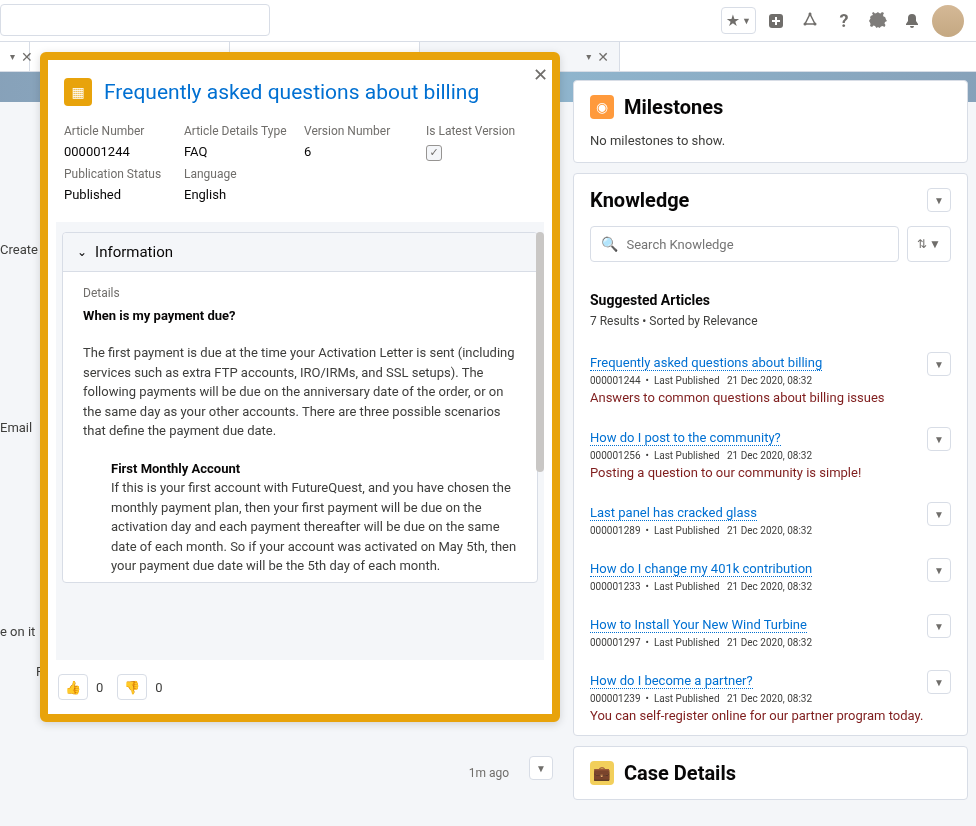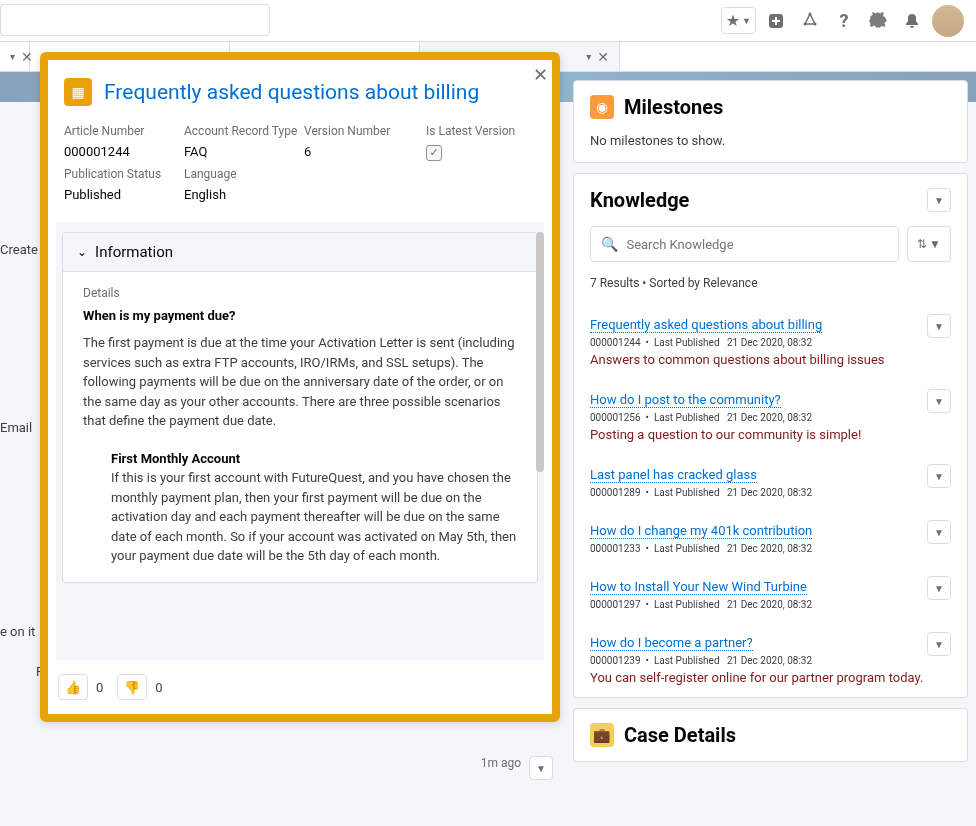--- a/index.html
+++ b/index.html
@@ -46,42 +46,42 @@
     .article-item { padding: 10px 16px 12px; position: relative; }
     .article-link { color: #0070d2; font-size: 13px; text-decoration: none; border-bottom: 1px dotted #0070d2; display:inline-block; }
     .article-meta { font-size: 10px; color: #3e3e3c; margin-top: 4px; }
     .article-snip { font-size: 13px; color: #7f1d1d; margin-top: 4px; }
     .article-dd { position: absolute; right: 16px; top: 10px; }
     
     
     .left-bg { position: absolute; left: 0; top: 0; width: 40px; color: #3e3e3c; font-size: 13px; }
     .left-frag { position:absolute; white-space: nowrap; }
     
-    .timestamp-row { position: absolute; right: 12px; bottom: 46px; display:flex; align-items:flex-start; gap:8px; font-size:12px; color:#706e6b; }
+    .timestamp-row { position: absolute; right: 12px; bottom: 46px; display:flex; align-items:flex-end; gap:20px; font-size:12px; color:#706e6b; }
     
     
     .modal { position: absolute; left: 40px; top: -20px; width: 520px; height: 670px; background: #fff; border: 8px solid #e8a30b; border-radius: 6px; box-shadow: 0 2px 8px rgba(0,0,0,0.15); z-index: 100; display: flex; flex-direction: column; }
     .modal-close { position: absolute; right: 4px; top: 4px; font-size: 18px; color: #706e6b; cursor: pointer; }
     .modal-hd { padding: 18px 16px 0; }
     .modal-title-row { display: flex; align-items: center; gap: 12px; margin-bottom: 18px; }
     .modal-icon { width: 28px; height: 28px; background: #e8a30b; border-radius: 4px; display:flex; align-items:center; justify-content:center; color:#fff; font-size:14px; }
     .modal-title { color: #0070d2; font-size: 21px; font-weight: 400; }
     
     .meta-grid { display: grid; grid-template-columns: 118px 118px 120px 1fr; gap: 6px 2px; font-size: 13px; padding-bottom: 12px; }
     .meta-label { color: #706e6b; font-size: 12px; }
     .meta-value { color: #080707; font-size: 13px; }
     .check { display:inline-flex; width:16px; height:16px; border:1px solid #969492; border-radius:3px; align-items:center; justify-content:center; font-size:11px; color:#706e6b; background:#f4f6f9;}
     
     .modal-body-wrap { margin: 8px 8px 0; flex:1; overflow:hidden; background:#f4f6f9; padding-top:0; position:relative; }
     .info-card { background:#fff; border:1px solid #d8dde6; border-radius:4px; margin: 10px 6px 10px 6px; }
     .info-hd { background:#f4f6f9; padding:10px 14px; display:flex; align-items:center; gap:8px; font-size:15px; color:#080707; border-bottom:1px solid #d8dde6; border-radius:4px 4px 0 0;}
     .info-body { padding: 12px 20px; height: 310px; overflow-y:auto; font-size:13px; color:#3e3e3c; line-height:1.5; }
     .info-scrollbar { position:absolute; right:0; top:10px; width:8px; height:240px; background:#c9c7c5; border-radius:4px; }
     .details-label { color:#706e6b; font-size:12px; margin-bottom:4px; }
-    .q-title { font-weight:700; color:#080707; margin-bottom:8px; }
+    .q-title { font-weight:700; color:#080707; margin-bottom:18px; }
     .sub-title { font-weight:700; color:#080707; margin-top:18px; margin-left:28px; }
     .sub-text { margin-left:28px; }
     
     .modal-footer { padding: 14px 10px; display:flex; gap:14px; background:#fff; }
     .vote-btn { display:flex; align-items:center; gap:8px; }
     .vote-box { width:30px; height:26px; border:1px solid #d8dde6; border-radius:4px; display:flex; align-items:center; justify-content:center; color:#706e6b; font-size:13px; }
     .vote-count { font-size:13px; color:#3e3e3c; }
   </style>
 </head>
 <body>
@@ -154,21 +154,21 @@
 
     <div class="modal">
       <span class="modal-close">✕</span>
       <div class="modal-hd">
         <div class="modal-title-row">
           <div class="modal-icon">▦</div>
           <div class="modal-title">Frequently asked questions about billing</div>
         </div>
         <div class="meta-grid">
           <div class="meta-label">Article Number</div>
-          <div class="meta-label">Account Record Type</div>
+          <div class="meta-label">Article Details Type</div>
           <div class="meta-label">Version Number</div>
           <div class="meta-label">Is Latest Version</div>
           <div class="meta-value">000001244</div>
           <div class="meta-value">FAQ</div>
           <div class="meta-value">6</div>
           <div class="meta-value"><span class="check">✓</span></div>
           <div class="meta-label">Publication Status</div>
           <div class="meta-label">Language</div>
           <div></div>
             <div></div>
@@ -234,20 +234,21 @@
         <div class="search-box">
           <span class="search-icon">🔍</span>
           <input type="text" placeholder="Search Knowledge" style="">
         </div>
         <div class="sort-btn">
             <span>⇅</span> 
             <span>▼</span>
           </div>
       </div>
 
+      <div class="suggested-hd">Suggested Articles</div>
       <div class="suggested-meta">7 Results  •  Sorted by Relevance</div>
 
       <div id="article-list">
           <div class="article-item"><a href="#" class="article-link">Frequently asked questions about billing</a><div class="article-meta">000001244 &nbsp;•&nbsp; Last Published &nbsp; 21 Dec 2020, 08:32</div><div class="article-snip">Answers to common questions about billing issues</div><div class="chev-btn article-dd">
               <span>▼</span>
             </div></div>
           <div class="article-item"><a href="#" class="article-link">How do I post to the community?</a><div class="article-meta">000001256 &nbsp;•&nbsp; Last Published &nbsp; 21 Dec 2020, 08:32</div><div class="article-snip">Posting a question to our community is simple!</div><div class="chev-btn article-dd">
               <span>▼</span>
             </div></div>
           <div class="article-item"><a href="#" class="article-link">Last panel has cracked glass</a><div class="article-meta">000001289 &nbsp;•&nbsp; Last Published &nbsp; 21 Dec 2020, 08:32</div><div class="chev-btn article-dd">

